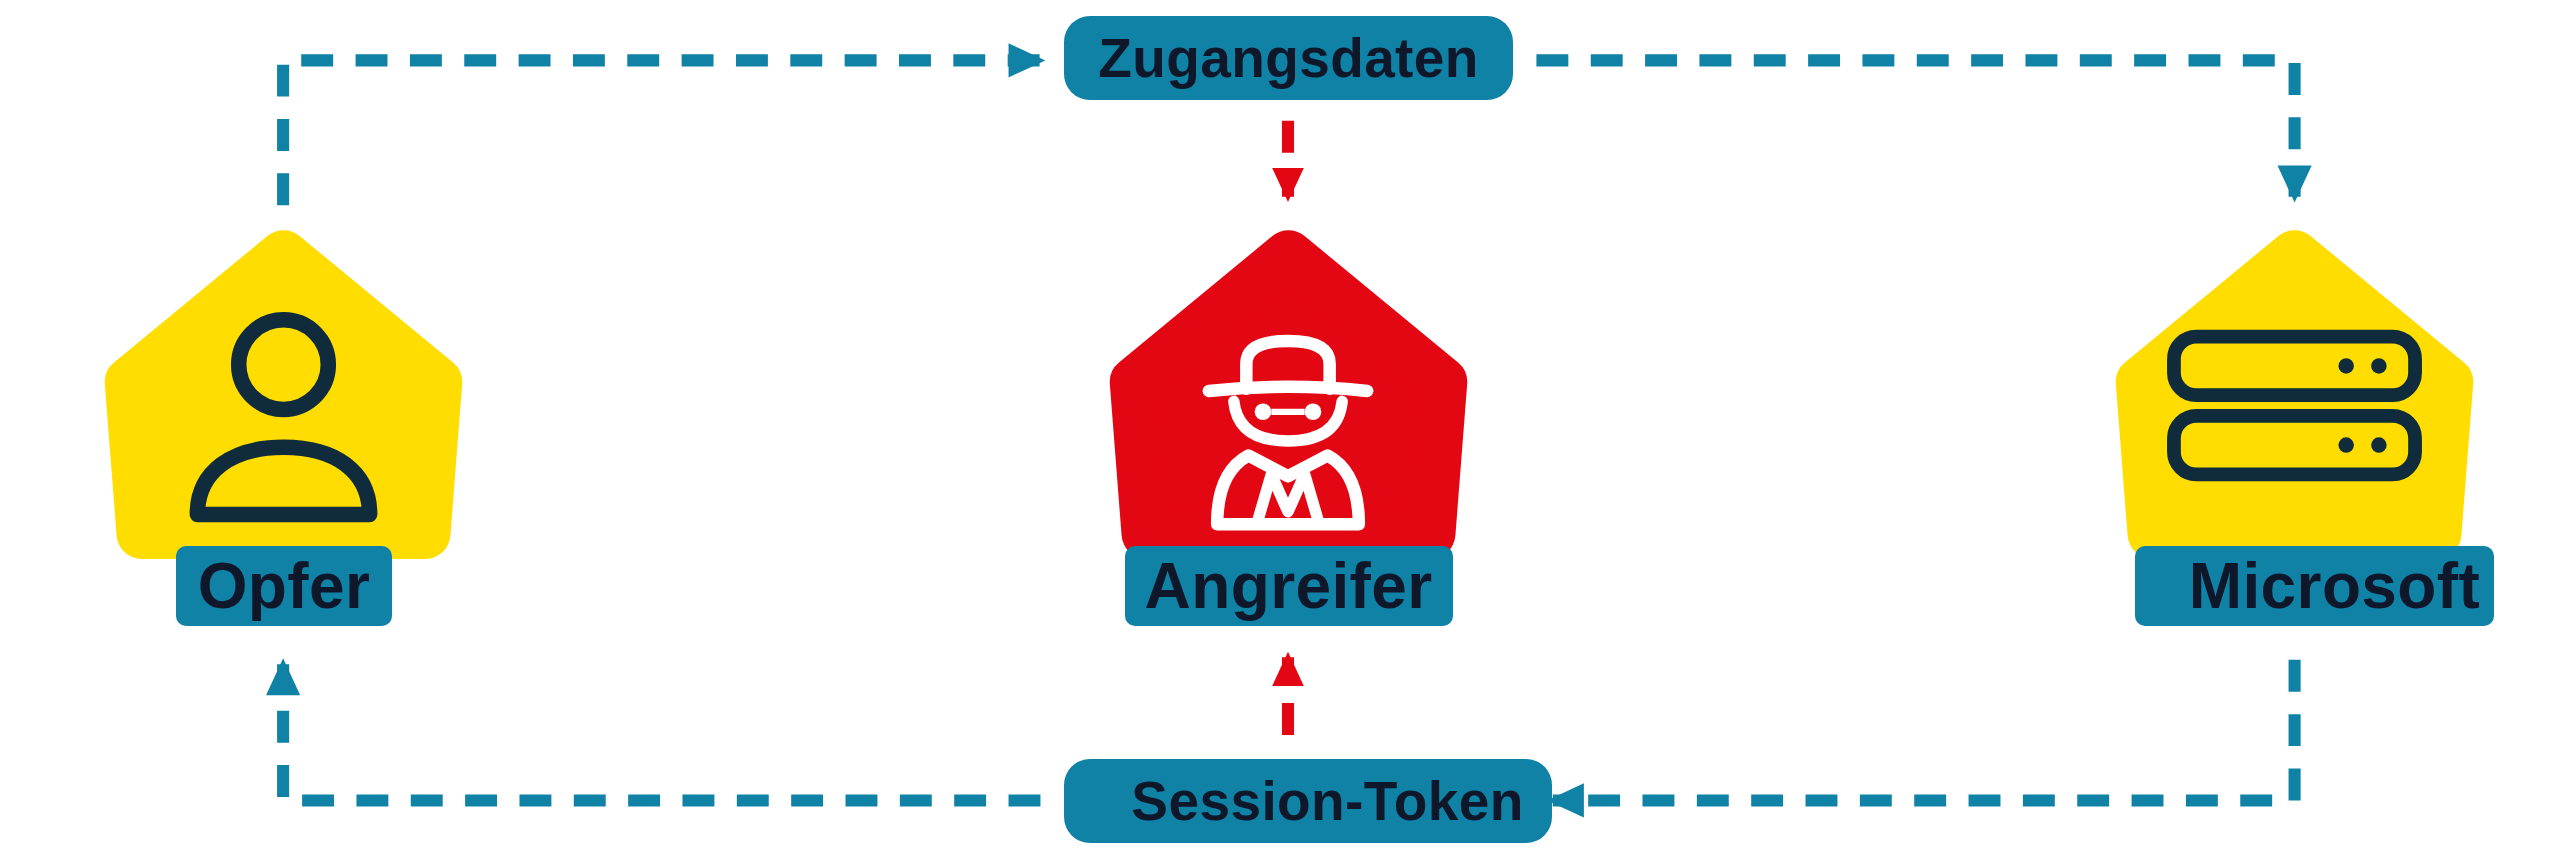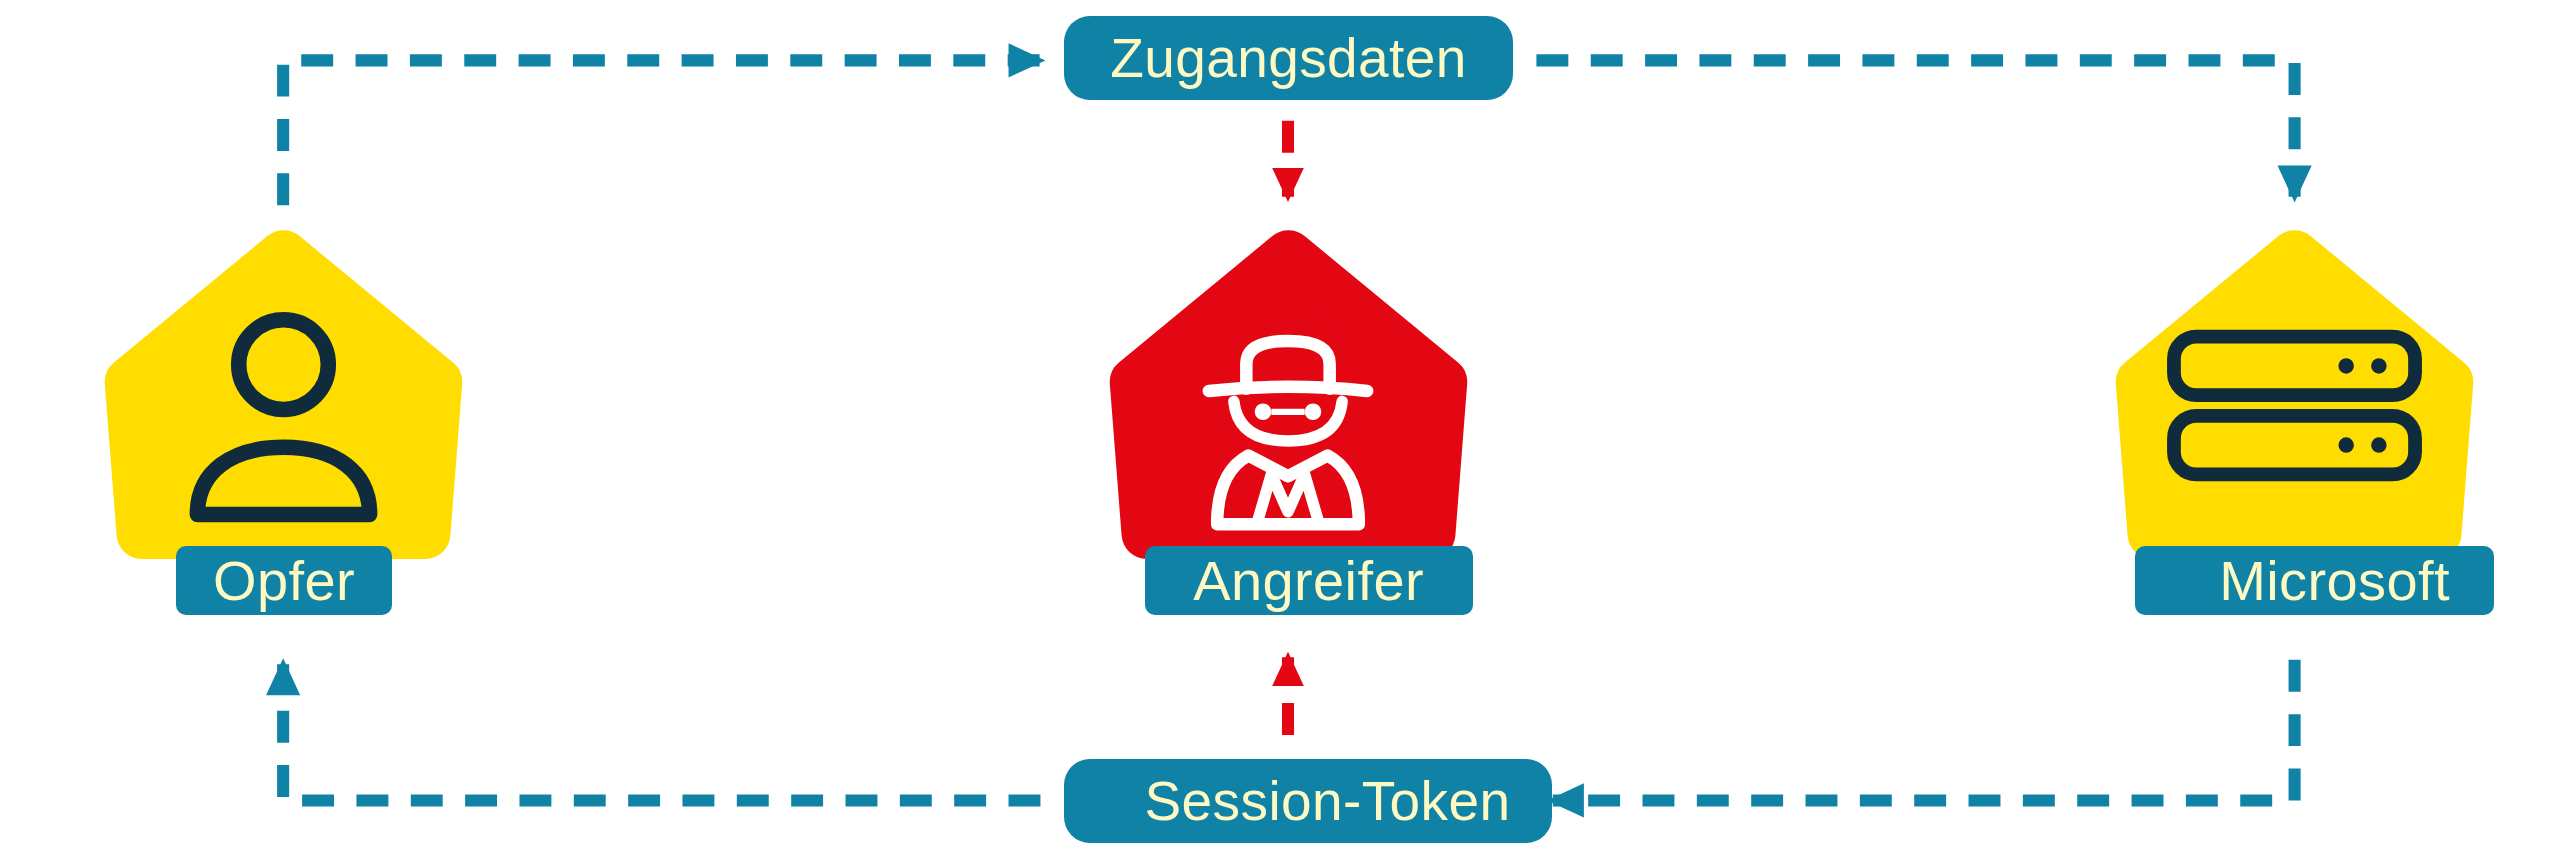--- a/index.html
+++ b/index.html
@@ -6,26 +6,26 @@
   .stage{
     position:relative;width:2576px;height:866px;background:#FFFFFF;overflow:hidden;
     font-family:"Liberation Sans","DejaVu Sans",sans-serif;
   }
   .arrows{position:absolute;left:0;top:0;width:2576px;height:866px;}
   .dash{fill:none;stroke-width:14;stroke-dasharray:37 26;stroke-linecap:butt;}
   .node{position:absolute;width:371px;height:343px;}
   .node-shape{position:absolute;left:0;top:0;width:371px;height:343px;}
   .node-icon{position:absolute;}
   .badge{
-    position:absolute;background:#0F82A5;color:#fef9c3;font-weight:400;
+    position:absolute;background:#0F82A5;color:#0f172a;font-weight:700;
     display:flex;align-items:center;justify-content:center;
     letter-spacing:0.4px;white-space:nowrap;
   }
   .flow-badge{font-size:55px;border-radius:26px;height:84px;width:449px;left:1064px;}
-  .node-badge{font-size:56px;border-radius:10px;height:69px;top:322px;}
+  .node-badge{font-size:64px;border-radius:10px;height:80px;top:322px;}
 </style>
 </head>
 <body>
 
 <div class="stage">
 
   <svg class="arrows" viewBox="0 0 2986 1004" aria-hidden="true">
     <defs>
       <marker id="ah-teal" viewBox="0 0 12 12" refX="9.5" refY="6" markerWidth="54" markerHeight="54" markerUnits="userSpaceOnUse" orient="auto">
         <path d="M1.5 1.6 L11 6 L1.5 10.4 Z" fill="#0F82A5"></path>
@@ -71,21 +71,21 @@
       <path d="M34 52 Q36 71 60 71 Q84 71 86 52" fill="none" stroke="#FFFFFF" stroke-width="5.5" stroke-linecap="round"></path>
 
       <circle cx="48" cy="57" r="4" fill="#FFFFFF"></circle>
       <circle cx="72" cy="57" r="4" fill="#FFFFFF"></circle>
       <path d="M52 57 H68" stroke="#FFFFFF" stroke-width="3"></path>
 
       <path d="M26 111 Q26 86 41 78 L60 88 L79 78 Q94 86 94 111 Z" fill="none" stroke="#FFFFFF" stroke-width="6" stroke-linejoin="round"></path>
 
       <path d="M45 111 L52 87 L60 105 L68 87 L75 111" fill="none" stroke="#FFFFFF" stroke-width="5.5" stroke-linecap="round" stroke-linejoin="round"></path>
     </svg>
-    <div class="badge node-badge" style="left:21.6px;width:328px;margin-left:20px;">Angreifer</div>
+    <div class="badge node-badge" style="left:21.6px;width:328px;">Angreifer</div>
   </div>
 
   <div class="node" style="left:2109px;top:224px;">
     <svg class="node-shape" viewBox="0 0 220 200" aria-hidden="true">
       <path d="M110 17 L201 92 L194 182 L26 182 L19 92 Z" stroke-width="30" stroke-linejoin="round" fill="#FFDD00" stroke="#FFDD00"></path>
     </svg>
     <svg class="node-icon" style="left:56px;top:104px;width:259px;height:155px;" viewBox="0 0 150 90" aria-hidden="true">
       <rect x="5" y="5" width="140" height="34" rx="13" fill="none" stroke-width="8" stroke="#0F2B3C"></rect>
       <rect x="5" y="51" width="140" height="34" rx="13" fill="none" stroke-width="8" stroke="#0F2B3C"></rect>
       <circle cx="105" cy="22" r="4.5" fill="#0F2B3C"></circle>

